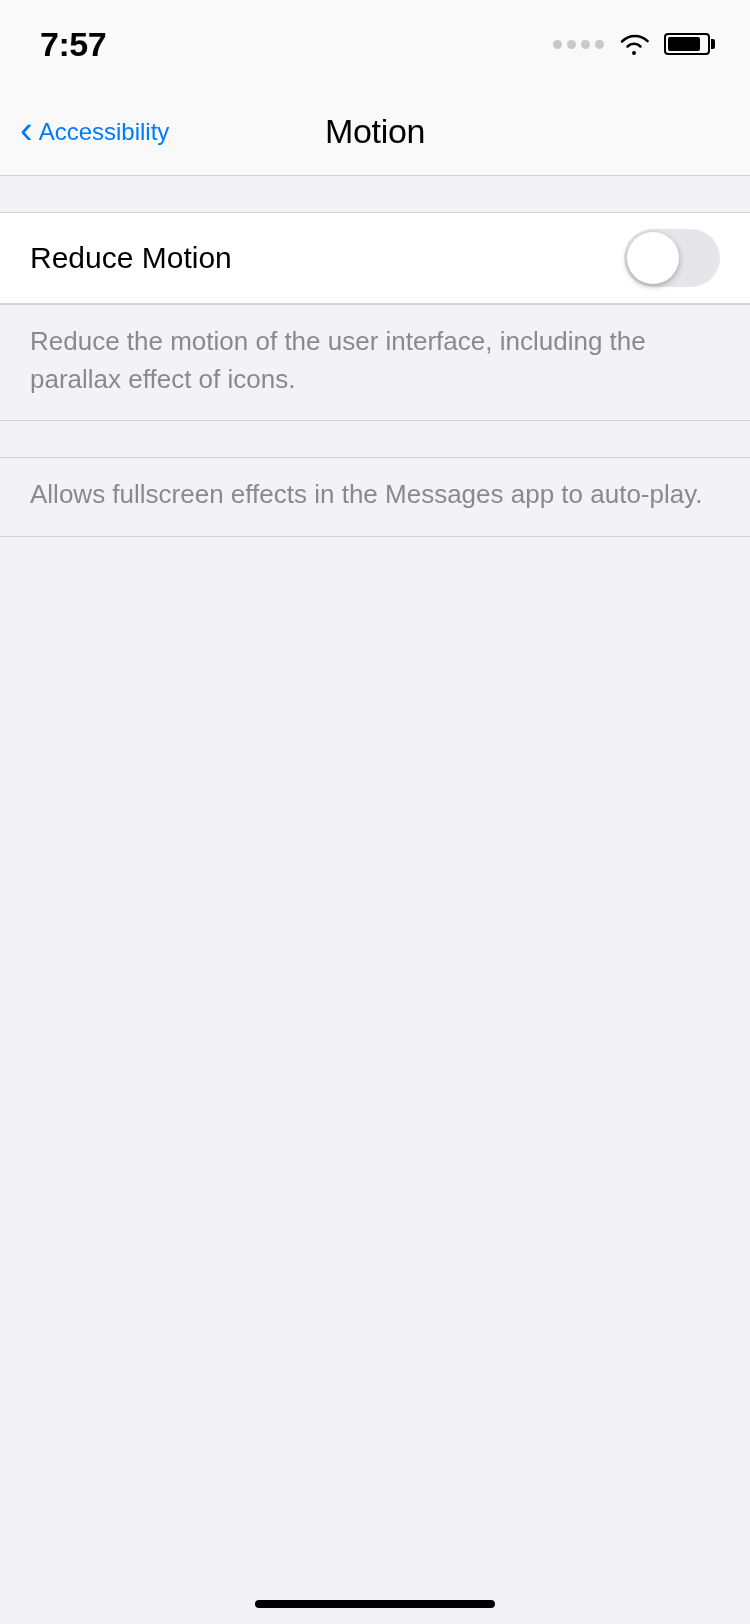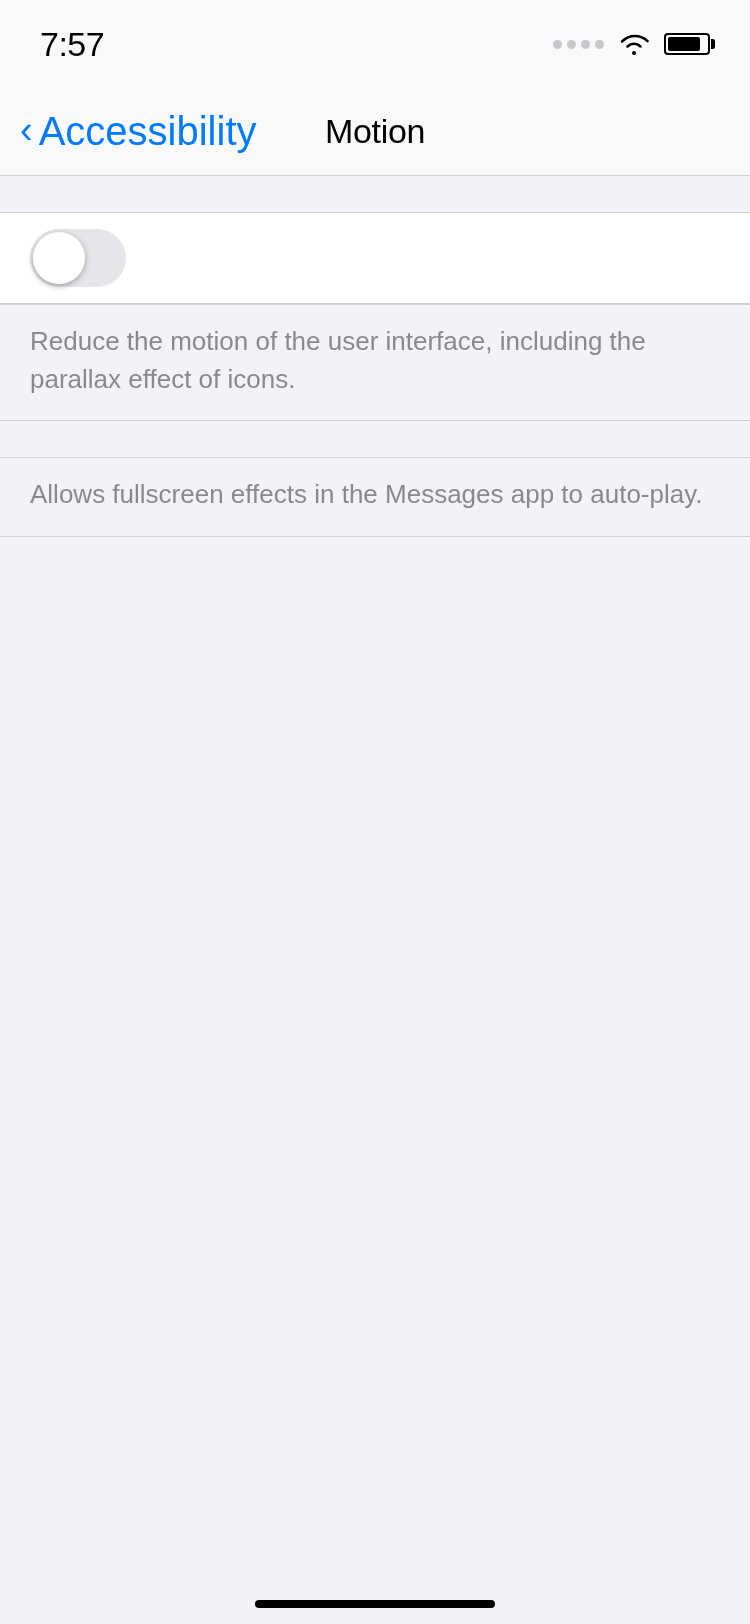--- a/index.html
+++ b/index.html
@@ -19,21 +19,21 @@
       height: 88px;
       background: #f9f9f9;
       display: flex;
       align-items: center;
       justify-content: space-between;
       padding: 0 40px;
     }
 
     .status-time {
       font-size: 34px;
-      font-weight: 400;
+      font-weight: 700;
       color: #000;
       letter-spacing: -0.5px;
     }
 
     .status-icons {
       display: flex;
       align-items: center;
       gap: 14px;
     }
 
@@ -109,21 +109,21 @@
     }
 
     .nav-back-chevron {
       font-size: 38px;
       color: #007aff;
       line-height: 1;
       margin-top: -3px;
     }
 
     .nav-back-text {
-      font-size: 40px;
+      font-size: 24px;
       color: #007aff;
     }
 
     .nav-title {
       font-size: 34px;
       font-weight: 400;
       color: #000;
       letter-spacing: -0.3px;
     }
 
@@ -257,20 +257,21 @@
   </div>
   <span class="nav-title">Motion</span>
 </div>
 
 <div class="page-content">
 
   <div class="section-spacer"></div>
 
   <div class="settings-group">
     <div class="settings-row">
+      <span class="settings-row-label">Reduce Motion</span>
       <div class="toggle off">
         <div class="toggle-knob"></div>
       </div>
     </div>
   </div>
 
   <div class="settings-description">
     <span class="settings-description-text">Reduce the motion of the user interface, including the parallax effect of icons.</span>
   </div>
 

